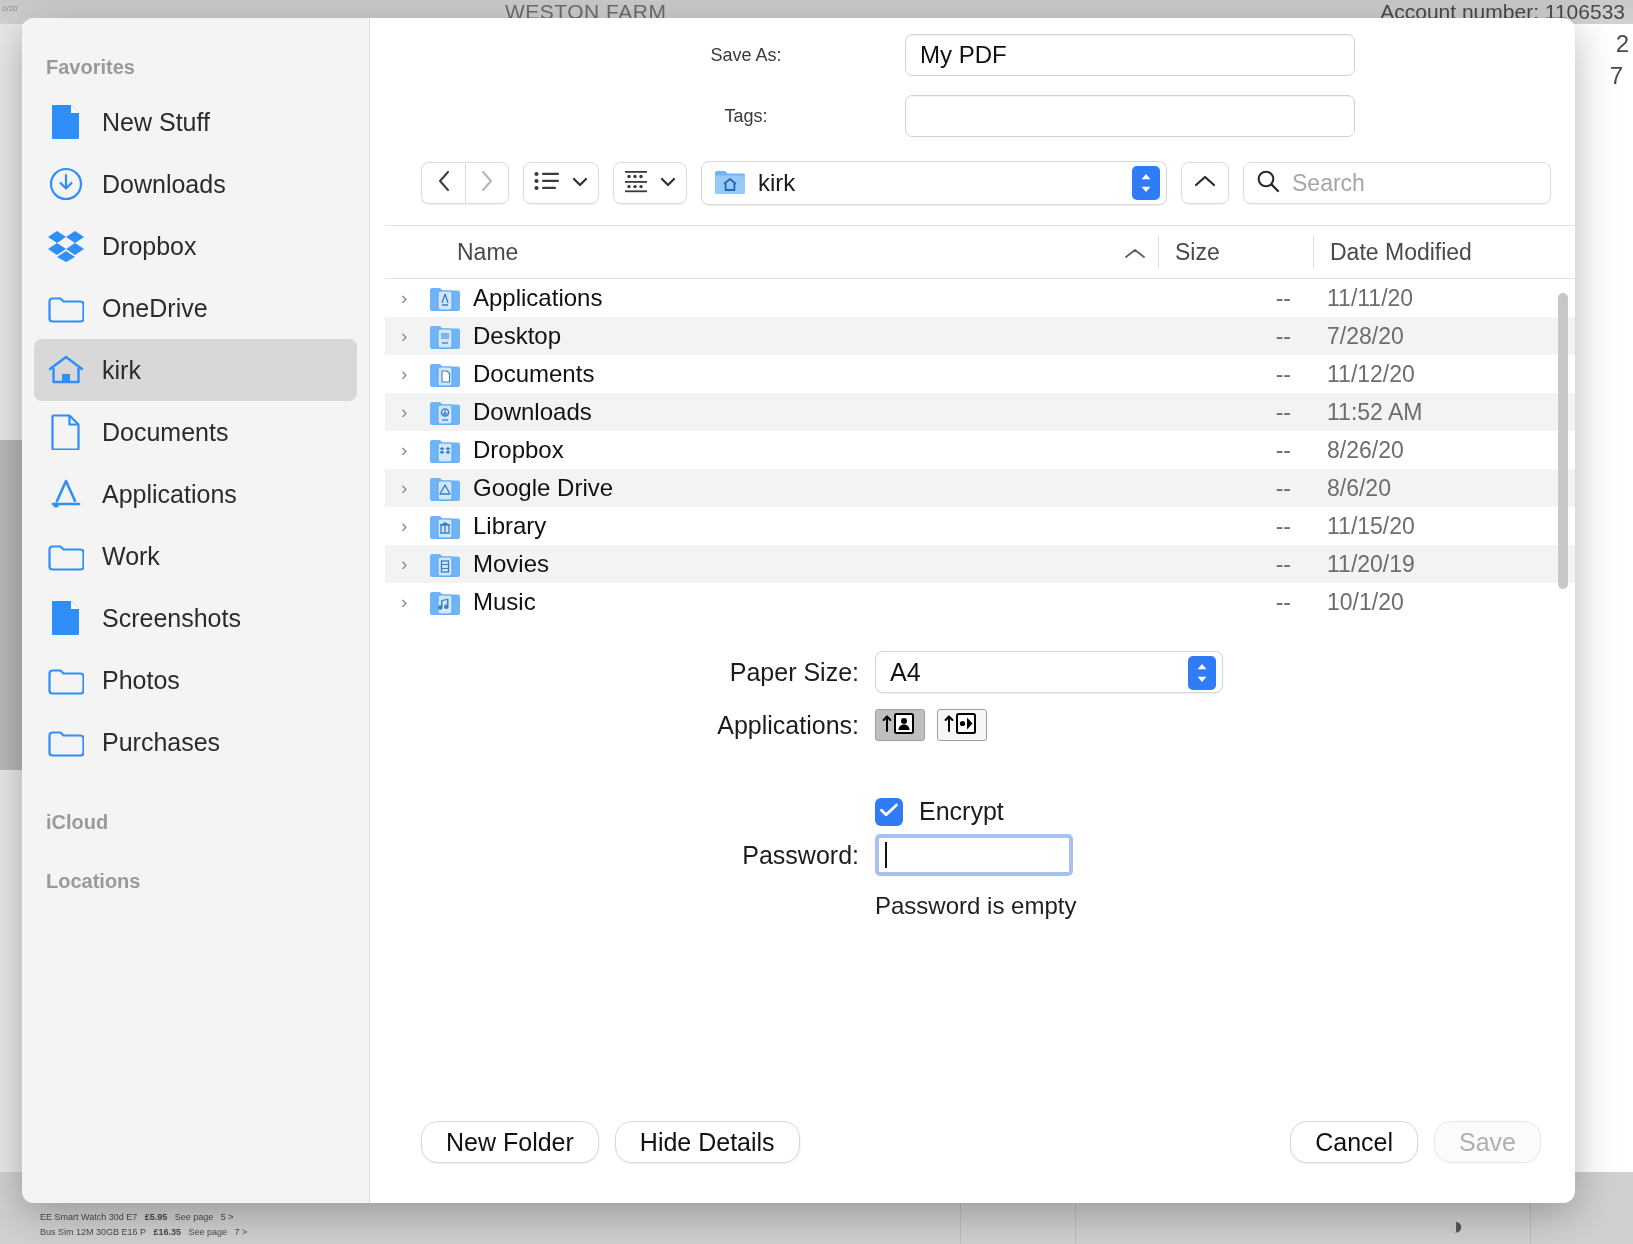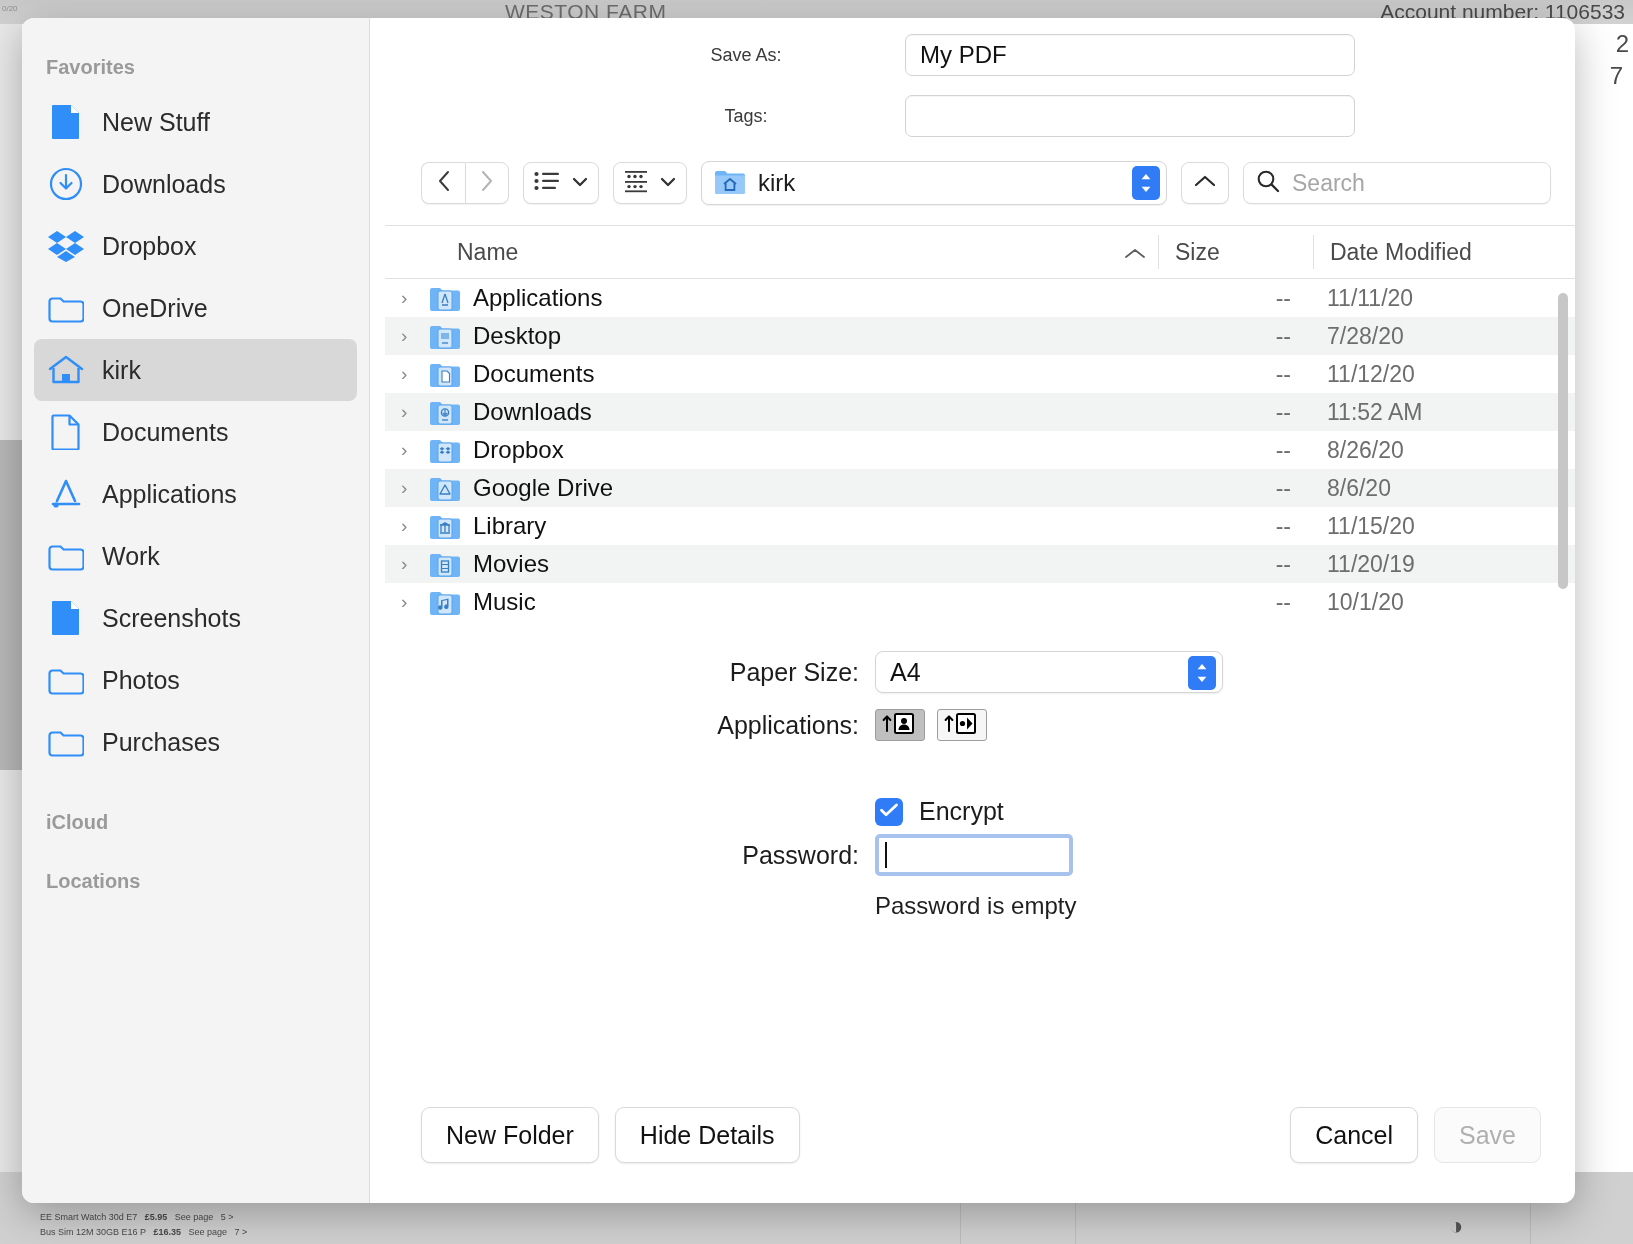--- a/index.html
+++ b/index.html
@@ -244,22 +244,22 @@
   .msg-spacer { width: 490px; flex: 0 0 490px; }
   .msg { font-size: 24px; color: #1f1f1f; }
 
   
   #footer {
     margin-top: auto;
     display: flex; align-items: center;
     padding: 0 34px 40px 36px;
   }
   .btn {
-    height: 56px; padding: 0 24px;
-    background: #fff; border: 1px solid #d9d9d9; border-radius: 9px;
+    height: 42px; padding: 0 24px;
+    background: #fff; border: 1px solid #d9d9d9; border-radius: 17px;
     font-size: 25px; color: #111;
     display: flex; align-items: center; justify-content: center;
     box-shadow: 0 1px 2px rgba(0,0,0,.08);
     font-family: "Liberation Sans", sans-serif;
   }
   .btn.disabled { color: #b0b0b0; background:#fbfbfb; box-shadow:none; border-color:#e6e6e6;}
   .btn + .btn { margin-left: 16px; }
   .spacer { flex: 1; }
 </style>
 </head>

